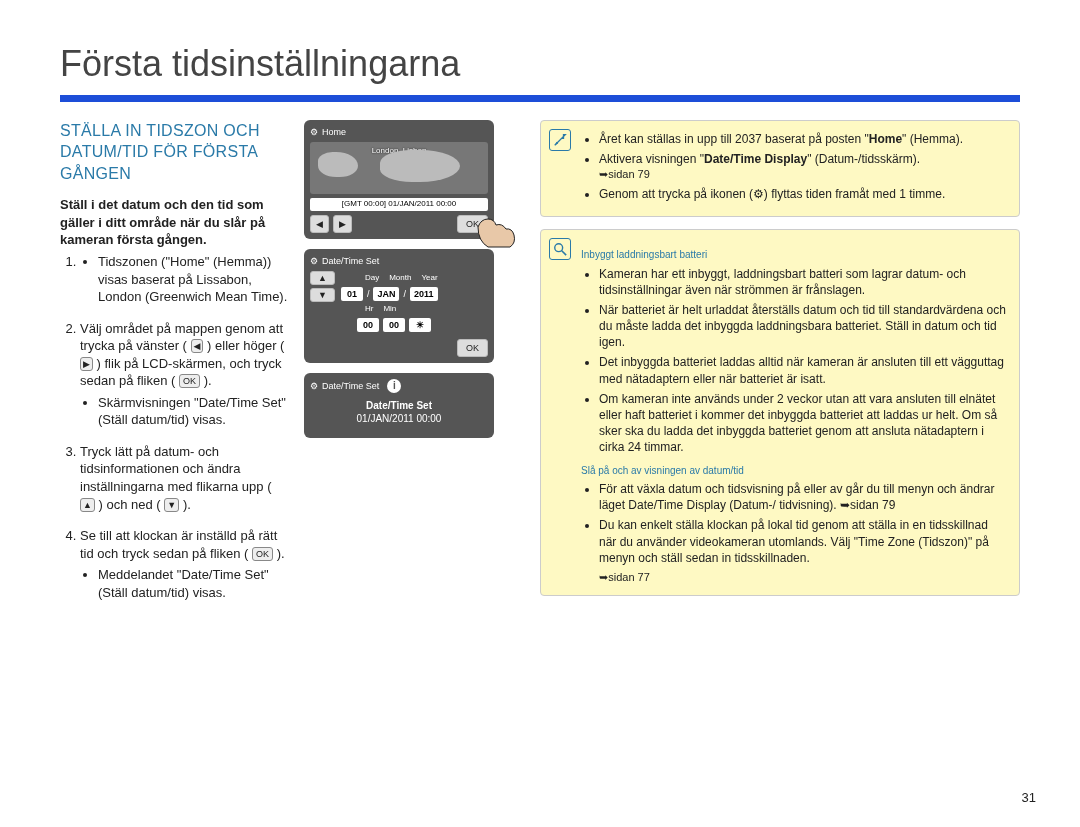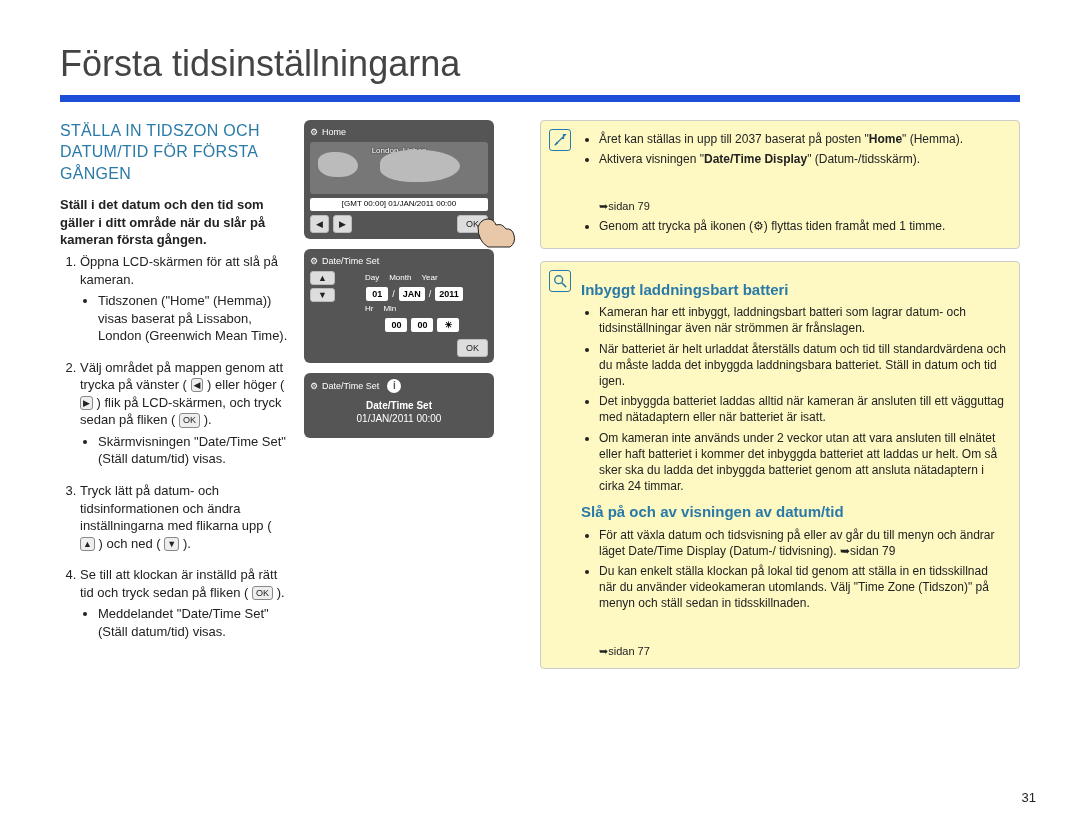--- a/index.html
+++ b/index.html
@@ -69,23 +69,22 @@
     border-radius: 3px;
     display: flex; align-items:center; justify-content:center;
     font-size: 14px; color:#2a7aa8;
   }
   .box-icon svg { width:14px; height:14px; }
   .box-icon.zoom svg { width:14px; height:14px; }
   ul.bul { list-style: disc outside; padding-left: 18px; }
   ul.bul li { margin-bottom: 4px; }
   .blue-sub {
     color: #2a7aa8;
-    font-size: 15px;
+    font-size: 10px;
     margin: 8px 0 4px 0;
-    font-weight: bold;
   }
 
   
   .screen {
     background: #555;
     color: #fff;
     border-radius: 6px;
     padding: 6px;
     font-size: 9px;
     width: 190px;
@@ -138,21 +137,21 @@
     text-align:center;
     border:1px solid #bbb;
   }
   .sm-btn.arrow { padding:2px 5px;}
   .finger {
     position:absolute;
     right:-26px; bottom:-10px;
     width:50px; height:50px;
   }
   .dt-labels { display:flex; gap:10px; font-size:8px; margin:2px 0 2px 24px;}
-  .dt-row { display:flex; align-items:center; gap:4px; margin:3px 0;justify-content:center;}
+  .dt-row { display:flex; align-items:center; gap:4px; margin:3px 0;}
   .dt-cell {
     background:#fff; color:#000; border-radius:2px;
     padding:1px 4px; font-size:9px; min-width:22px; text-align:center;
     font-weight:bold;
   }
   .v-btns { display:flex; flex-direction:column; gap:3px;}
   .v-btns .sm-btn { padding:0 7px;}
   .ok-bar { display:flex; justify-content:flex-end; margin-top:4px;}
   .info-i {
     display:inline-flex;
@@ -163,37 +162,36 @@
   }
   .confirm { text-align:center; margin:6px 0; font-size:10px;}
   .confirm .line1 { font-weight:bold;}
 
   .page-number {
     position:absolute;
     right: 44px;
     bottom: 20px;
     font-size: 13px;
   }
-  .ref { font-size:11px;margin-top:32px;}
+  .ref { font-size:11px;}
 </style>
 </head>
 <body>
 
 <h1 class="page-title">Första tidsinställningarna</h1>
 
 <div class="columns">
 
   <div class="col-left">
     <div class="col-left-text">
       <h2 class="section-heading">STÄLLA IN TIDSZON OCH DATUM/TID FÖR FÖRSTA GÅNGEN</h2>
       <p class="intro">Ställ i det datum och den tid som gäller i ditt område när du slår på kameran första gången.</p>
 
       <ol class="steps">
         <li>
-          <span>Öppna LCD-skärmen för att slå på kameran.</span>
           <ul class="sub">
               <li>Tidszonen ("Home" (Hemma)) visas baserat på Lissabon, London (Greenwich Mean Time).</li>
             </ul>
         </li>
         <li>
           <span>Välj området på mappen genom att trycka på vänster (</span>
           <span class="arrow-tag">◀</span>
           <span>) eller höger (</span>
           <span class="arrow-tag">▶</span>
           <span>) flik på LCD-skärmen, och tryck sedan på fliken (</span>

